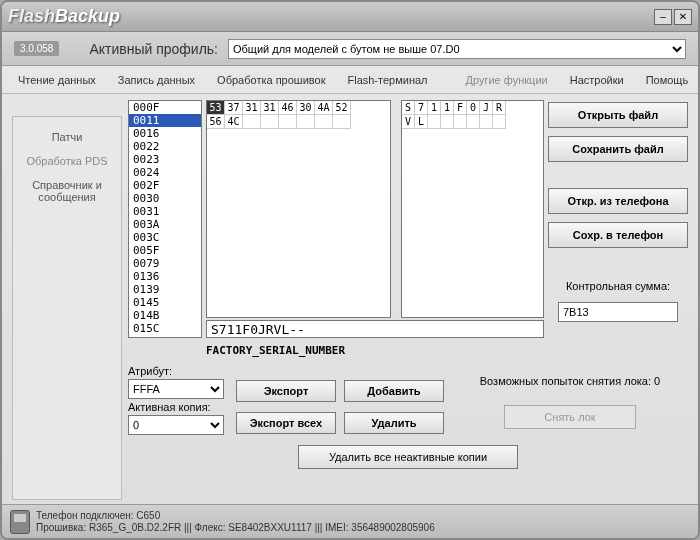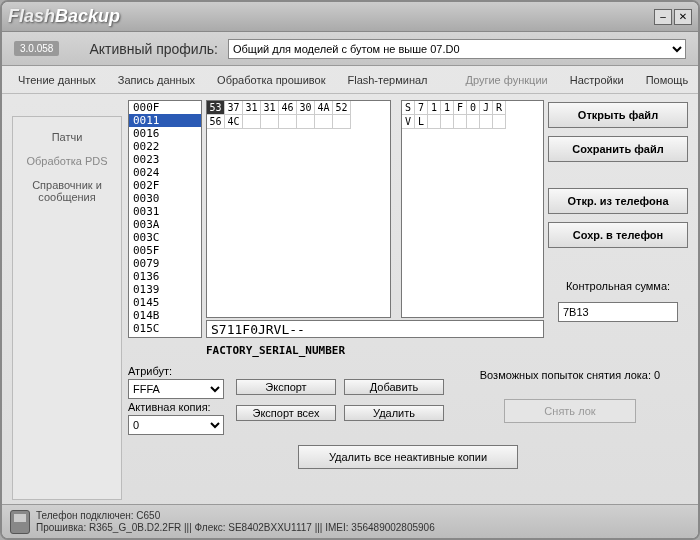--- a/index.html
+++ b/index.html
@@ -198,21 +198,21 @@
   }
   .factory-label {
     font-size: 11px;
     font-weight: bold;
     font-family: monospace;
     padding: 2px 0 2px 78px;
   }
   .controls {
     display: flex;
     gap: 8px;
-    align-items: flex-start;
+    align-items: center;
     padding-left: 0;
   }
   .ctrl-left { width: 100px; }
   .ctrl-label { font-size: 11px; padding: 2px 0; }
   .ctrl-select {
     width: 96px; height: 20px;
     border: 1px solid #777;
     background: #fff;
     font-size: 11px;
   }
@@ -222,25 +222,26 @@
     gap: 10px;
     padding-top: 16px;
   }
   .ctrl-mid2 {
     display: flex;
     flex-direction: column;
     gap: 10px;
     padding-top: 16px;
   }
   .mbtn {
-    width: 100px; height: 16px;
+    width: 100px; height: 22px;
     border: 1px solid #777;
     background: linear-gradient(#f8f8f8,#ddd);
     font-size: 11px;
     cursor: pointer;
+    font-weight: bold;
   }
   .ctrl-right {
     flex: 1;
     padding-top: 6px;
     text-align: center;
   }
   .lock-text { font-size: 11px; margin-bottom: 18px; }
   .lock-btn {
     width: 132px; height: 24px;
     border: 1px solid #aaa;

